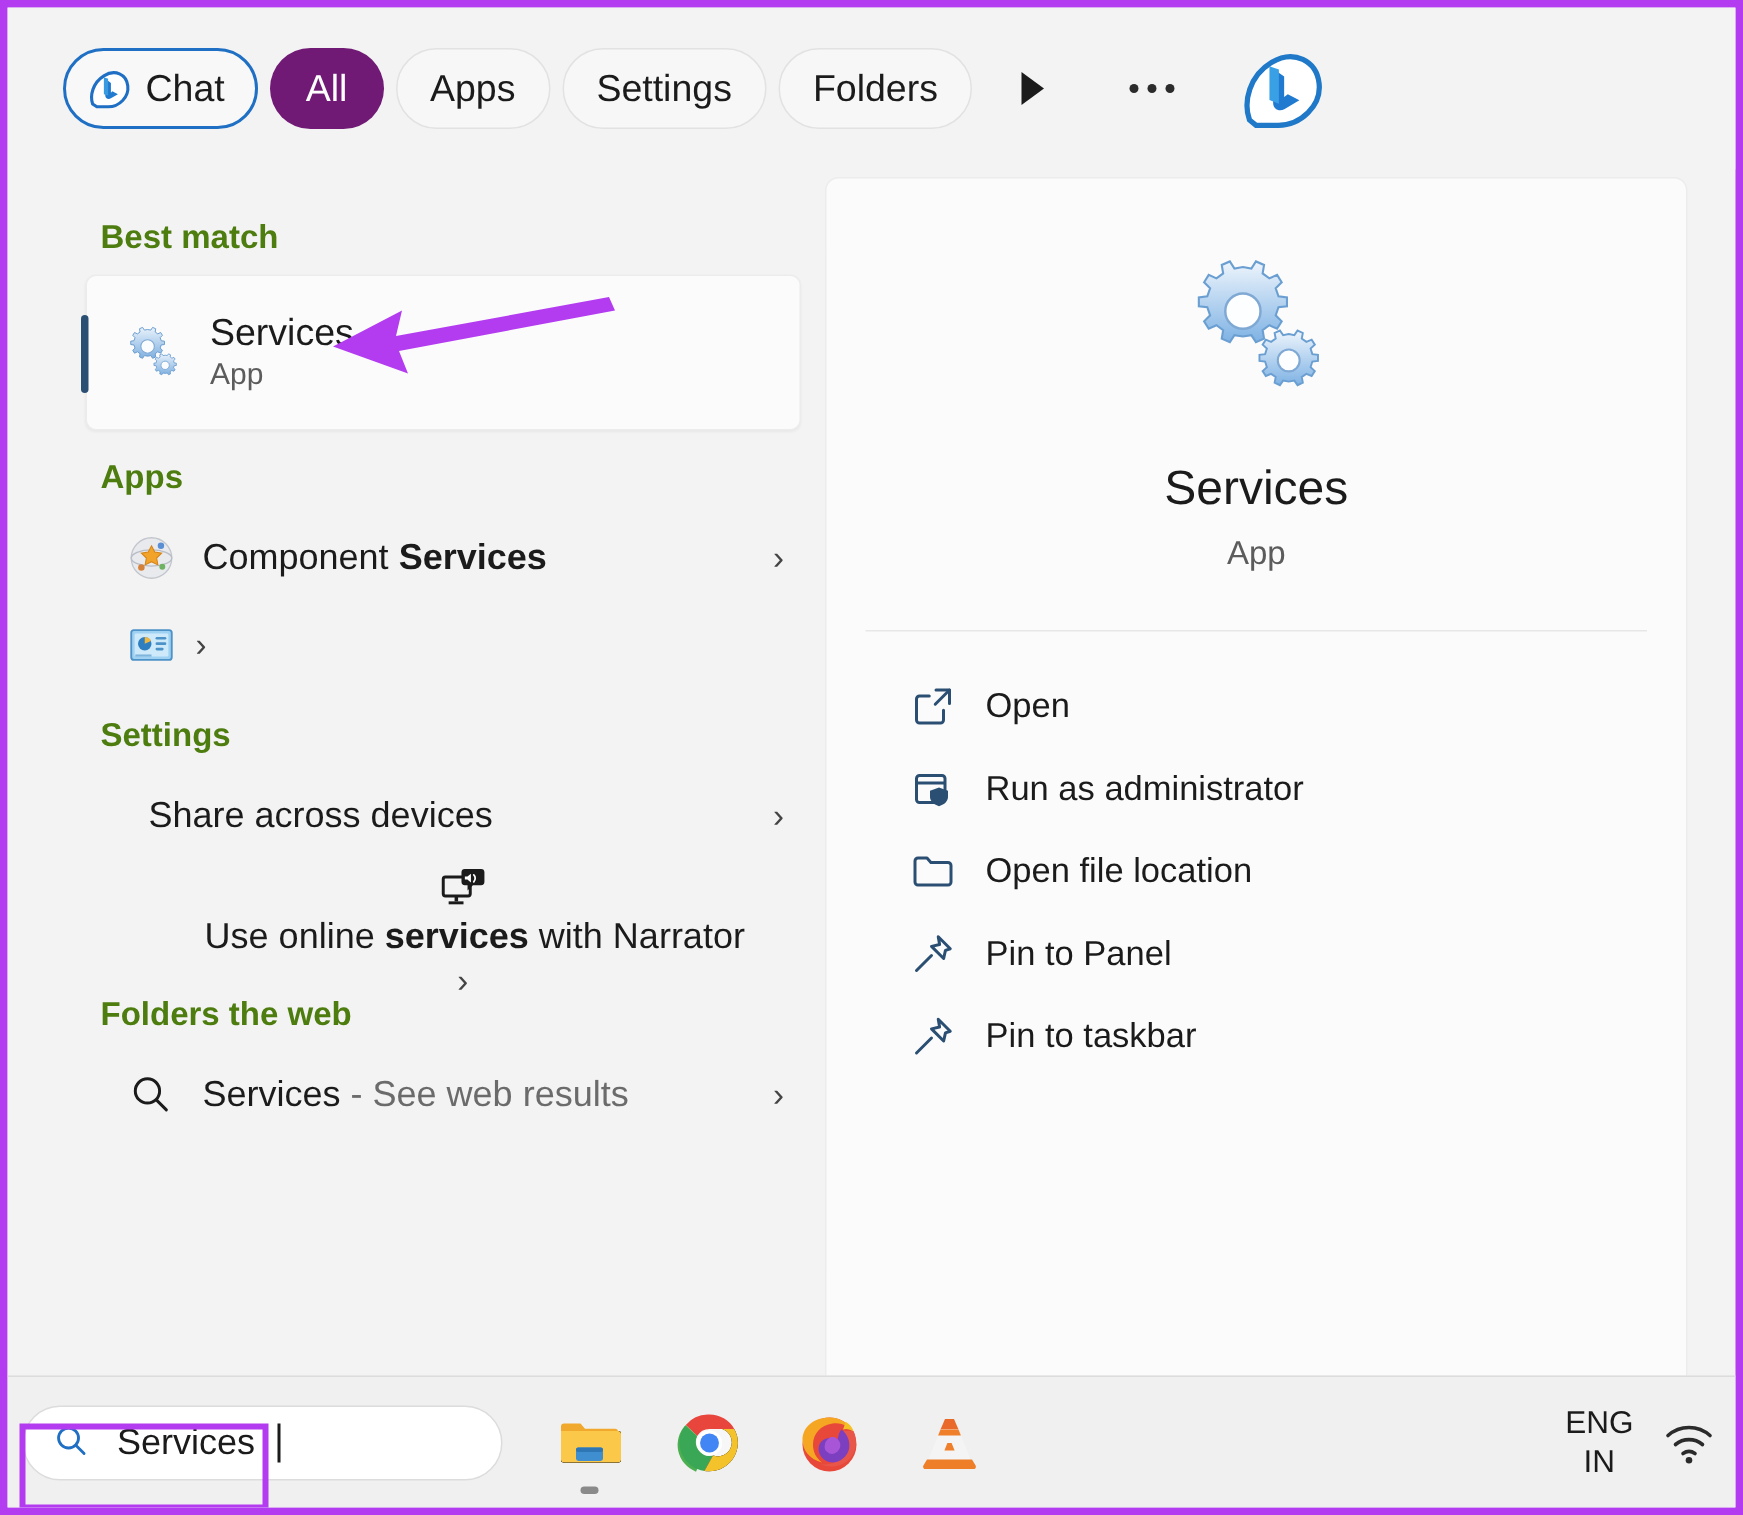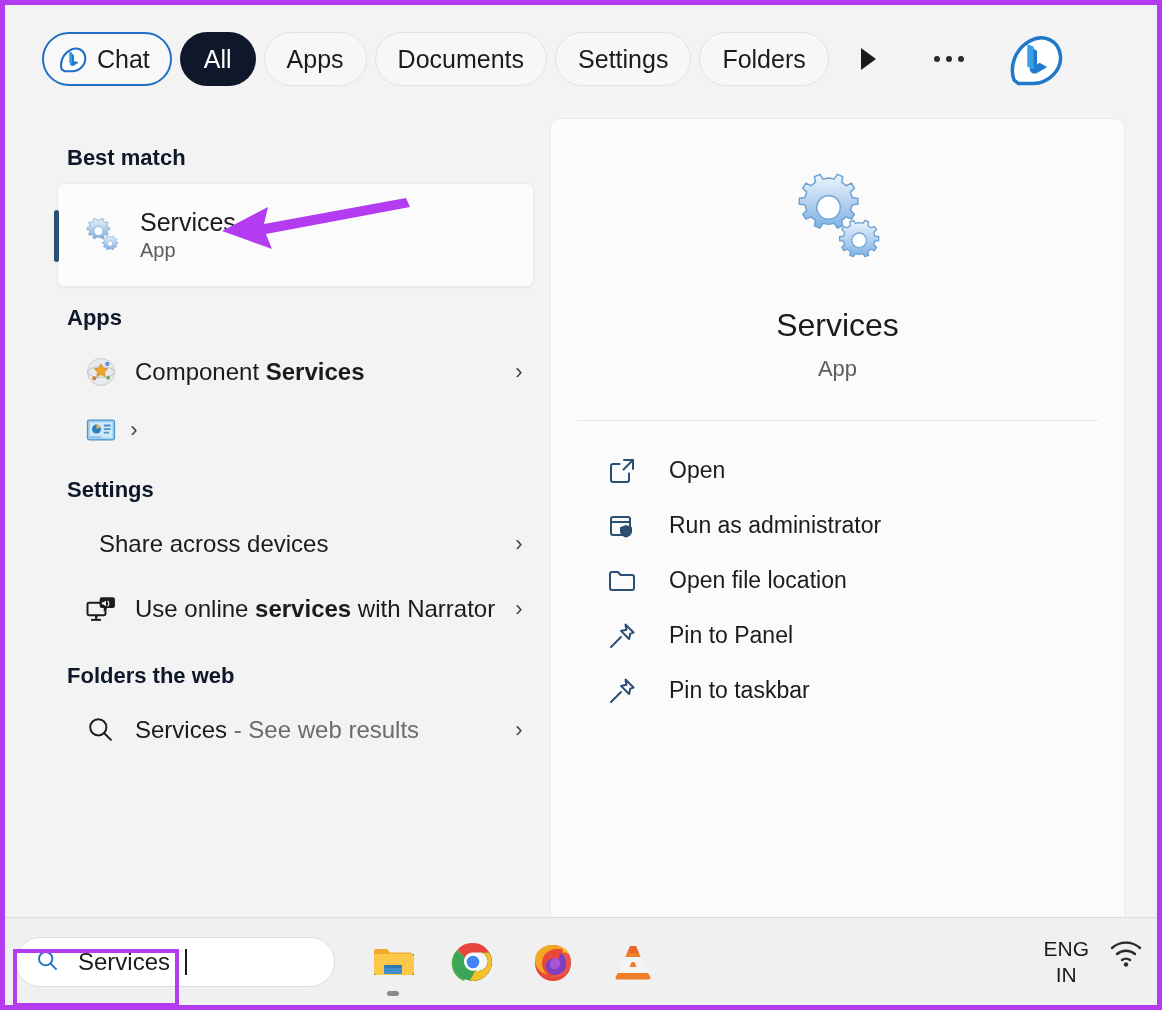--- a/index.html
+++ b/index.html
@@ -39,21 +39,21 @@
     cursor: pointer;
   }
   .pill.chat {
     border: 2px solid #1f6fc4;
     background: #f8f8f8;
     padding: 0 20px 0 14px;
     gap: 9px;
     border-radius: 28px;
   }
   .pill.all {
-    background: #0f172a;
+    background: #701a75;
     color: #ffffff;
     border: none;
     padding: 0 24px;
     min-width: 68px;
   }
   .bing-mini { width: 30px; height: 30px; flex: 0 0 30px; }
   .play-tri {
     width: 40px; height: 54px;
     display: flex; align-items: center; justify-content: center;
     margin-left: 12px; cursor: pointer;
@@ -74,21 +74,21 @@
   .bing-big { width: 56px; height: 56px; margin-left: 20px; cursor: pointer; }
 
   
   .results {
     position: absolute; left: 0; top: 108px;
     width: 545px; height: 804px;
     background: #f3f3f3;
     padding: 14px 18px 0 52px;
   }
   .section-head {
-    font-size: 22px; font-weight: bold; color: #0f172a;
+    font-size: 22px; font-weight: bold; color: #4d7c0f;
     margin: 18px 0 12px 10px;
   }
   .bestcard {
     position: relative;
     width: 477px; height: 104px;
     background: #fbfbfb;
     border: 1px solid #ececec;
     border-radius: 7px;
     display: flex; align-items: center;
     padding-left: 26px;
@@ -105,21 +105,21 @@
   .bestcard .t1 { font-size: 25px; color: #1b1b1b; line-height: 1.15; }
   .bestcard .t2 { font-size: 20px; color: #5c5c5c; margin-top: 3px; }
 
   .row {
     width: 477px; height: 58px;
     display: flex; align-items: center;
     padding-left: 26px;
     border-radius: 6px;
     cursor: pointer;
   }
-  .row.tall { height: 72px; }
+  .row.tall { height: 72px; flex-direction: column; }
   .row .label {
     flex: 1; margin-left: 16px;
     font-size: 24px; color: #1b1b1b; line-height: 1.35;
   }
   .row .label.noicon { }
   .row .label b { font-weight: bold; }
   .row .label .dim { color: #6b6b6b; }
   .chev { width: 30px; font-size: 22px; color: #444; text-align: center; }
 
   .icon32 { width: 36px; height: 36px; flex: 0 0 36px; }
@@ -136,21 +136,21 @@
   .pv-gear { width: 94px; height: 94px; margin: 0 auto; }
   .pv-title { font-size: 32px; color: #1b1b1b; margin-top: 42px; }
   .pv-sub { font-size: 22px; color: #5c5c5c; margin-top: 12px; }
   .pv-rule {
     height: 1px; background: #e7e7e7;
     margin: 38px 26px 0 26px;
   }
   .pv-actions { padding: 22px 0 0 26px; }
   .pv-row {
     height: 55px; display: flex; align-items: center;
-    gap: 32px; padding-left: 30px; border-radius: 6px;
+    gap: 20px; padding-left: 30px; border-radius: 6px;
     cursor: pointer;
     text-align: center;
   }
   .pv-row .pv-label { font-size: 23px; color: #1b1b1b; }
   .pv-ico { width: 30px; height: 30px; flex: 0 0 30px; }
 
   
   .taskbar {
     position: absolute; left: 0; bottom: 0;
     width: 1152px; height: 88px;
@@ -179,21 +179,21 @@
     border: 4px solid #b43cf0;
     pointer-events: none;
   }
   .tb-icons { display: flex; align-items: center; gap: 36px; margin-left: 36px; }
   .tb-ico { position: relative; width: 44px; height: 44px; cursor: pointer; }
   .run-dot {
     position: absolute; left: 50%; bottom: -12px;
     transform: translateX(-50%);
     width: 12px; height: 5px; border-radius: 3px; background: #8a8a8a;
   }
-  .tray { margin-left: auto; display: flex; gap: 20px; padding-right: 14px; }
+  .tray { margin-left: auto; display: flex; align-items: center; gap: 20px; padding-right: 14px; }
   .lang { text-align: center; font-size: 21px; color: #1b1b1b; line-height: 1.2; cursor: pointer; }
   .wifi { width: 34px; height: 34px; cursor: pointer; }
 
   
   .arrow-anno { position: absolute; left: 215px; top: 186px; pointer-events: none; }
 </style>
 </head>
 <body>
 
 <div id="screen">
@@ -209,23 +209,20 @@
         </svg>
       </span>
       <span>Chat</span>
     </div>
 
     <div class="pill all">
       <span>All</span>
     </div>
     <div class="pill">
       <span>Apps</span>
-    </div>
-    <div class="pill">
-      <span>Documents</span>
     </div>
     <div class="pill">
       <span>Settings</span>
     </div>
     <div class="pill">
       <span>Folders</span>
     </div>
 
     <div class="play-tri">
         <i></i>

